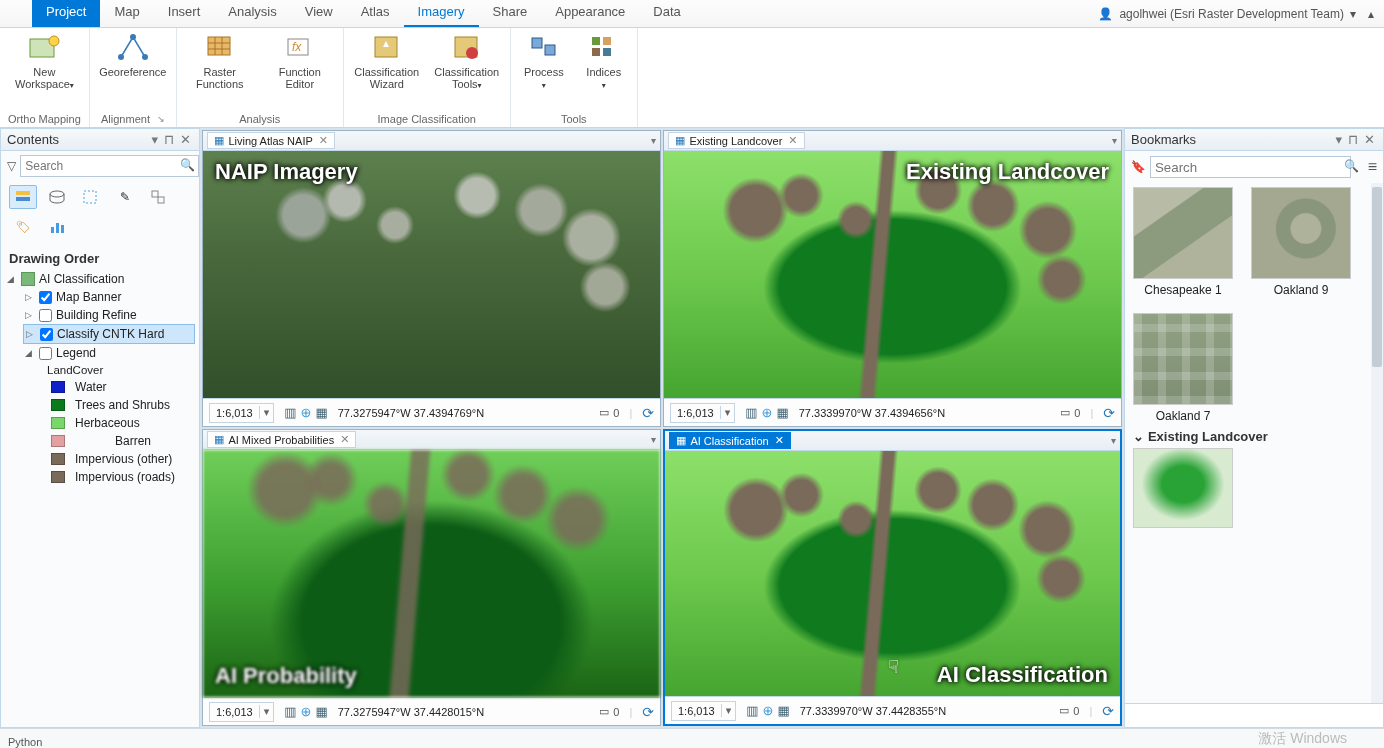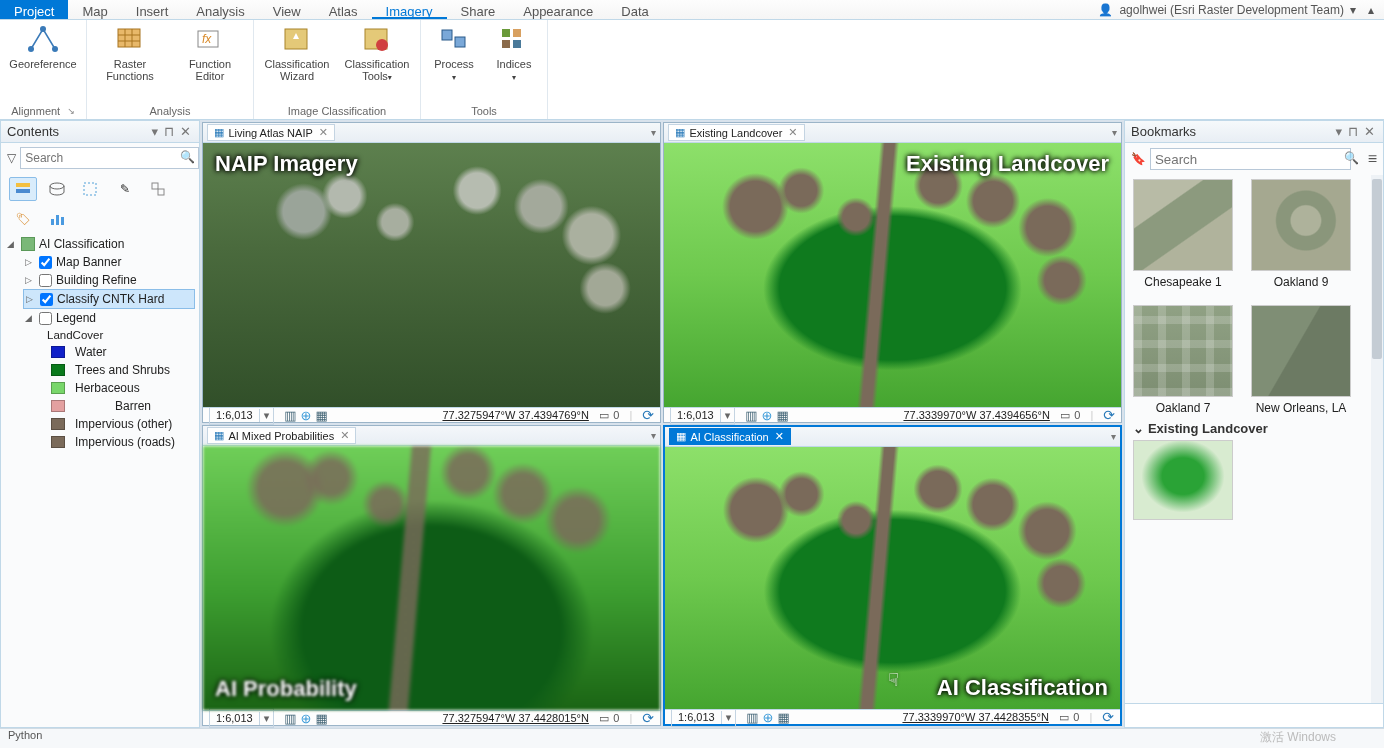--- a/index.html
+++ b/index.html
@@ -1,18 +1,18 @@
 <!DOCTYPE html>
 <html><head>
 <meta charset="utf-8">
 <style>
 * { box-sizing: border-box; margin: 0; padding: 0; font-family: "Segoe UI", Tahoma, sans-serif; }
 body { width: 1384px; height: 748px; background: #fff; overflow: hidden; font-size: 12px; color: #222; display: flex; flex-direction: column; }
 
-.top-tabs { height: 20px; background: linear-gradient(#fdfdfd,#f5f5f5); border-bottom: 1px solid #c0d8e8; display:flex; align-items:stretch; position:relative;}
+.top-tabs { height: 28px; background: linear-gradient(#fdfdfd,#f5f5f5); border-bottom: 1px solid #c0d8e8; display:flex; align-items:stretch; position:relative;padding-left:32px;}
 .top-tabs .tab { padding: 4px 14px; font-size: 13px; color:#555; cursor:pointer; }
 .top-tabs .tab.active-proj { background:#0078d7; color:#fff; }
 .top-tabs .tab.active-sub { color:#0078d7; border-bottom:2px solid #0078d7; }
 .top-tabs .user { margin-left:auto; padding:4px 10px; font-size:12px; color:#555; display:flex; gap:6px; align-items:center;}
 .ribbon { height: 100px; background:#fff; border-bottom:1px solid #c0d8e8; display:flex; }
 .ribbon-group { border-right:1px solid #e0e8ef; padding:4px 8px 0 8px; display:flex; flex-direction:column; align-items:center; justify-content:space-between;}
 .ribbon-group .items { display:flex; gap:10px; align-items:flex-start; height:74px;}
 .ribbon-btn { display:flex; flex-direction:column; align-items:center; width:70px; font-size:11px; text-align:center; cursor:pointer; color:#444; line-height:1.1;}
 .ribbon-btn .ico { width:36px; height:32px; margin-bottom:2px; display:flex; align-items:center; justify-content:center; }
 .ribbon-group .glabel { font-size:11px; color:#666; padding-bottom:2px; display:flex; gap:4px; align-items:center;}
@@ -76,26 +76,26 @@
   radial-gradient(circle at 40% 22%, rgba(122,106,90,.85) 4%, transparent 7%),
   radial-gradient(circle at 58% 10%, rgba(122,106,90,.85) 5%, transparent 8%),
   radial-gradient(circle at 70% 18%, rgba(122,106,90,.85) 5%, transparent 8%),
   radial-gradient(circle at 82% 28%, rgba(122,106,90,.85) 5%, transparent 8%),
   linear-gradient(95deg, transparent 43%, rgba(122,106,90,.8) 44%, rgba(122,106,90,.8) 47%, transparent 48%),
   radial-gradient(ellipse at 50% 70%, #0d5c16 40%, transparent 50%),
   linear-gradient(180deg,#6fce58 0%, #3d9e30 55%, #1a6414 100%);
   filter:blur(1.5px);
 }
 .map-overlay{position:absolute; color:#fff; font-weight:700; font-size:22px; text-shadow:0 0 4px #000, 0 0 6px #000; white-space:nowrap;}
-.map-status{height:15px; border-top:1px solid #c0d8e8; display:flex; align-items:center; padding:0 6px; gap:10px; font-size:11px; color:#222; background:#fdfdfd;}
+.map-status{height:28px; border-top:1px solid #c0d8e8; display:flex; align-items:center; padding:0 6px; gap:10px; font-size:11px; color:#222; background:#fdfdfd;}
 .map-status .scale{display:flex; align-items:center; border:1px solid #c4d4e2; height:20px;}
 .map-status .scale span{padding:0 6px;}
 .map-status .scale .dd{border-left:1px solid #c4d4e2; padding:0 4px; color:#666;}
 .map-status .tools{display:flex; gap:4px; color:#467; font-size:13px;}
-.map-status .coords{flex:1; text-align:right; color:#222;text-decoration:underline;}
+.map-status .coords{flex:1; text-align:left; color:#222;}
 .map-status .refresh{color:#2a7ab9; cursor:pointer; font-size:14px;}
 .map-status .selcount{display:flex; gap:4px; align-items:center; color:#555;}
 
 .bookmarks{width:260px;}
 .bm-search{display:flex; gap:4px; padding:5px 6px; align-items:center;}
 .bm-search input{flex:1; height:22px; border:1px solid #b8c8d8; padding:2px 18px 2px 4px;}
 .bm-body{flex:1; overflow-y:auto; padding:4px 8px 0 8px; position:relative;}
 .bm-grid{display:flex; flex-wrap:wrap; gap:16px 18px; }
 .bm-item{width:100px; display:flex; flex-direction:column; align-items:center; gap:4px; cursor:pointer;}
 .bm-thumb{width:100px; height:92px; border:1px solid #ccc; background:#a7b8a0;}
@@ -105,22 +105,22 @@
 .bm-thumb.t4{background:linear-gradient(#8c9c80,#7b8b70);}
 .bm-thumb.t5{background:linear-gradient(120deg,#7f8e75 45%,#6c7a63 46%);}
 .bm-head{display:flex; align-items:center; gap:4px; padding:6px 0 4px 0; font-size:13px; font-weight:600; color:#333;}
 .bm-preview{width:100px; height:80px; border:1px solid #ccc; background:radial-gradient(ellipse at 50% 45%, #2aa336 30%, #d8ebd0 60%);}
 .bm-scroll{position:absolute; right:0; top:0; bottom:0; width:12px; background:#eef2f6;}
 .bm-scroll .thumb{position:absolute; left:1px; right:1px; top:4px; height:180px; background:#c4ccd4; border-radius:2px;}
 .bottom-tabs{height:24px; border-top:1px solid #c0d8e8; display:flex; align-items:stretch; background:#fff;}
 .bottom-tabs .btab{padding:4px 8px; font-size:12px; color:#333; cursor:pointer; border-right:1px solid #84cc16;margin-top:47px;}
 .bottom-tabs .btab.active{color:#0078d7; border-bottom:2px solid #0078d7;}
 
-.statusbar{height:20px; background:#f6f8fa; border-top:1px solid #d0dbe4; display:flex; align-items:flex-start; padding:0 8px; font-size:11px; color:#555; gap:20px;}
-.statusbar .activate{font-size:12px; color:#bbb; margin-left:auto; margin-right:40px;}
+.statusbar{height:20px; background:#f6f8fa; border-top:1px solid #d0dbe4; display:flex; align-items:flex-end; padding:0 8px; font-size:11px; color:#555; gap:20px;}
+.statusbar .activate{font-size:14px; color:#bbb; margin-left:auto; margin-right:29px;}
 svg{display:block;}
 .cursor-hand{position:absolute; color:#fff; font-size:18px; text-shadow:0 0 3px #000; pointer-events:none;}
 </style>
 </head>
 <body>
 
 <div class="top-tabs">
   <div class="tab active-proj">Project</div>
   <div class="tab">Map</div>
   <div class="tab">Insert</div>
@@ -133,20 +133,34 @@
   <div class="tab">Data</div>
   <div class="user">
     <span style="color:#7aa84a;">👤</span>
     <span>agolhwei (Esri Raster Development Team)</span>
     <span>▾</span>
     <span style="margin-left:6px;">▴</span>
   </div>
 </div>
 
 <div class="ribbon">
+  <div class="ribbon-group">
+    <div class="items">
+      <div class="ribbon-btn">
+        <div class="ico">
+            <svg width="36" height="30">
+              <rect x="4" y="6" width="24" height="18" fill="#cfe3b8" stroke="#6a9a3a"></rect>
+              <circle cx="28" cy="8" r="5" fill="#ffd24a" stroke="#c38f1a"></circle>
+            </svg>
+          </div>
+        <span>New<br>Workspace<span style="font-size:8px;">▾</span></span>
+      </div>
+    </div>
+    <div class="glabel">Ortho Mapping</div>
+  </div>
   <div class="ribbon-group">
     <div class="items">
       <div class="ribbon-btn">
         <div class="ico">
             <svg width="36" height="30">
               <path d="M6 24 L18 4 L30 24" stroke="#3a7ab8" fill="none" stroke-width="1.5"></path>
               <circle cx="18" cy="4" r="3" fill="#3a7ab8"></circle>
               <circle cx="6" cy="24" r="3" fill="#3a7ab8"></circle>
               <circle cx="30" cy="24" r="3" fill="#3a7ab8"></circle>
             </svg>
@@ -280,20 +294,21 @@
         </span>
       <span style="color:#d88a2a;">🏷</span>
       <span>
           <svg width="18" height="16">
             <rect x="3" y="8" width="3" height="6" fill="#4a9ae0"></rect>
             <rect x="8" y="4" width="3" height="10" fill="#4a9ae0"></rect>
             <rect x="13" y="6" width="3" height="8" fill="#4a9ae0"></rect>
           </svg>
         </span>
     </div>
+    <div class="drawing-head">Drawing Order</div>
     <div class="tree">
       <div class="node">
           <span class="tri">◢</span>
           <span style="width:14px;height:14px;background:#7ab878;border:1px solid #5a9858;"></span>
           <span>AI Classification</span>
         </div>
       <div class="child">
         <div class="node">
             <span class="tri">▷</span>
             <input type="checkbox" checked="" style="">
@@ -504,24 +519,20 @@
             <span>Chesapeake 1</span>
           </div>
           <div class="bm-item">
             <div class="bm-thumb t2"></div>
             <span>Oakland 9</span>
           </div>
           <div class="bm-item">
             <div class="bm-thumb t3"></div>
             <span>Oakland 7</span>
           </div>
-          <div class="bm-item">
-            <div class="bm-thumb t5"></div>
-            <span>New Orleans, LA</span>
-          </div>
         </div>
       <div class="bm-head">
           <span>⌄</span>
           <span>Existing Landcover</span>
         </div>
       <div class="bm-preview"></div>
       <div class="bm-scroll">
           <div class="thumb"></div>
         </div>
     </div>

